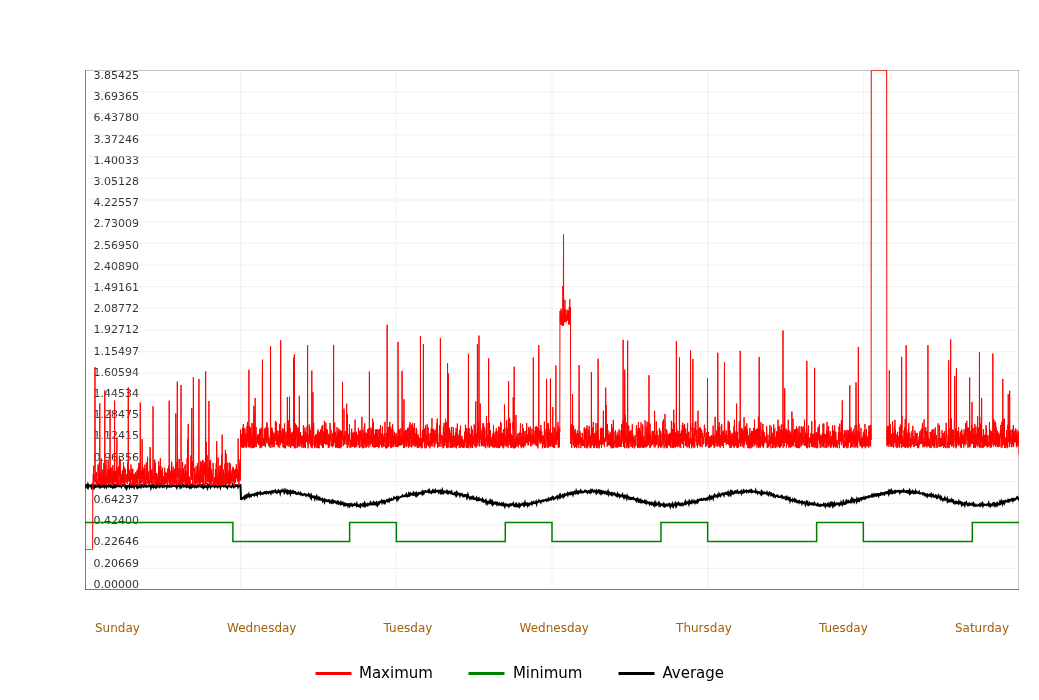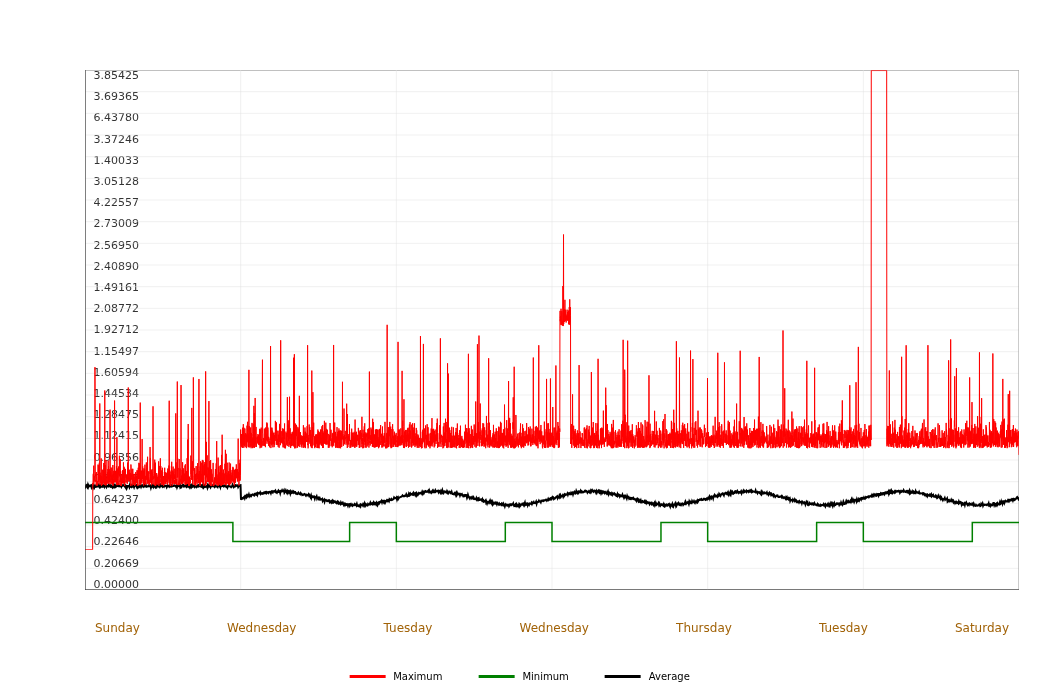--- a/index.html
+++ b/index.html
@@ -75,21 +75,21 @@
       left: 50%;
       transform: translateX(-50%);
       display: flex;
       gap: 36px;
       align-items: center;
     }
     .legend-item {
       display: flex;
       align-items: center;
       gap: 8px;
-      font-size: 10px;
+      font-size: 15px;
     }
     .legend-line {
       width: 36px;
       height: 3px;
     }
     .legend-line.red { background: #ff0000; }
     .legend-line.green { background: #008000; }
     .legend-line.black { background: #000000; }
   </style>
 </head>

